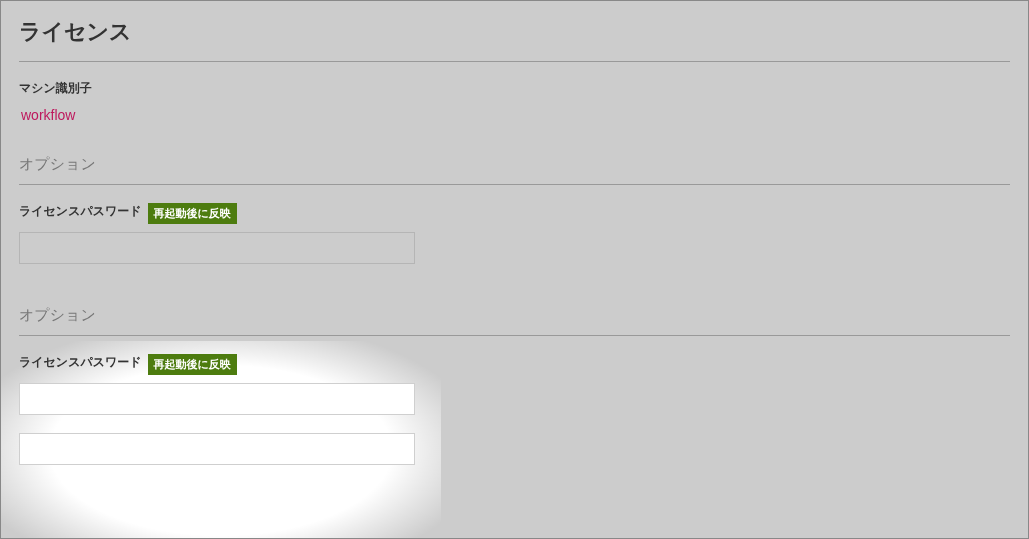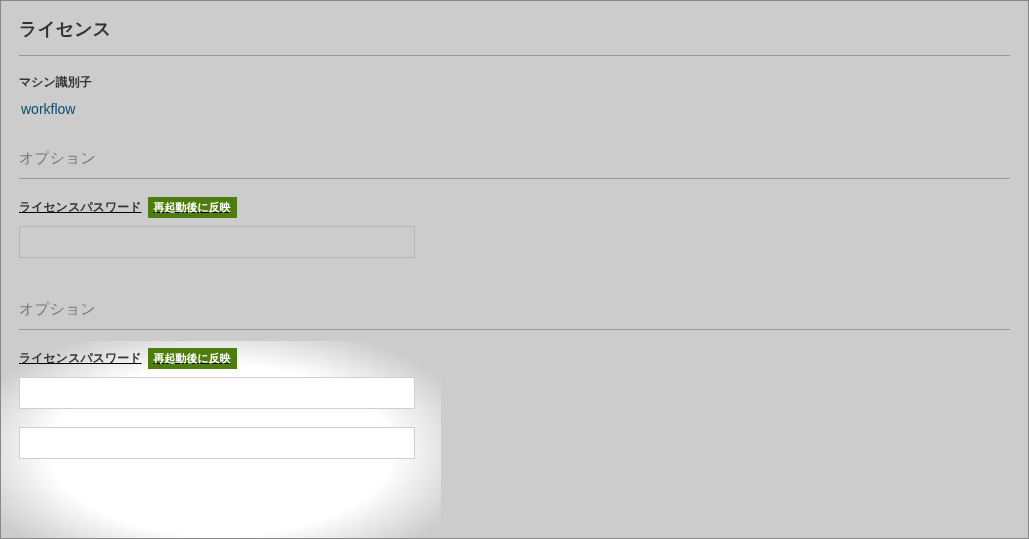--- a/index.html
+++ b/index.html
@@ -9,21 +9,21 @@
     }
     body {
       font-family: "Hiragino Kaku Gothic Pro", "Meiryo", sans-serif;
       background: #cccccc;
       width: 1029px;
       height: 539px;
       position: relative;
       border: 1px solid #888;
     }
     .page-title {
-      font-size: 18px;
+      font-size: 22px;
       font-weight: bold;
       color: #333;
       padding: 16px 18px 14px;
     }
     .hr-line {
       border: none;
       border-top: 1px solid #999;
       margin: 0 18px;
     }
     .field-group {
@@ -31,35 +31,33 @@
     }
     .field-label {
       font-size: 12px;
       font-weight: bold;
       color: #333;
       display: block;
       margin-bottom: 10px;
     }
     .field-value {
       font-size: 14px;
-      color: #0c4a6e;
+      color: #be185d;
       padding-left: 2px;
       padding-bottom: 18px;
     }
     .section-heading {
       font-size: 15px;
       color: #777;
       padding: 14px 18px 10px;
     }
     .label-row {
       display: flex;
-      align-items: center;
       gap: 6px;
       padding: 18px 18px 8px;
-      text-decoration: underline;
     }
     .label-row .field-label {
       margin-bottom: 0;
     }
     .badge {
       background: #4d7c0f;
       color: #fff;
       font-size: 11px;
       font-weight: bold;
       padding: 3px 6px;

